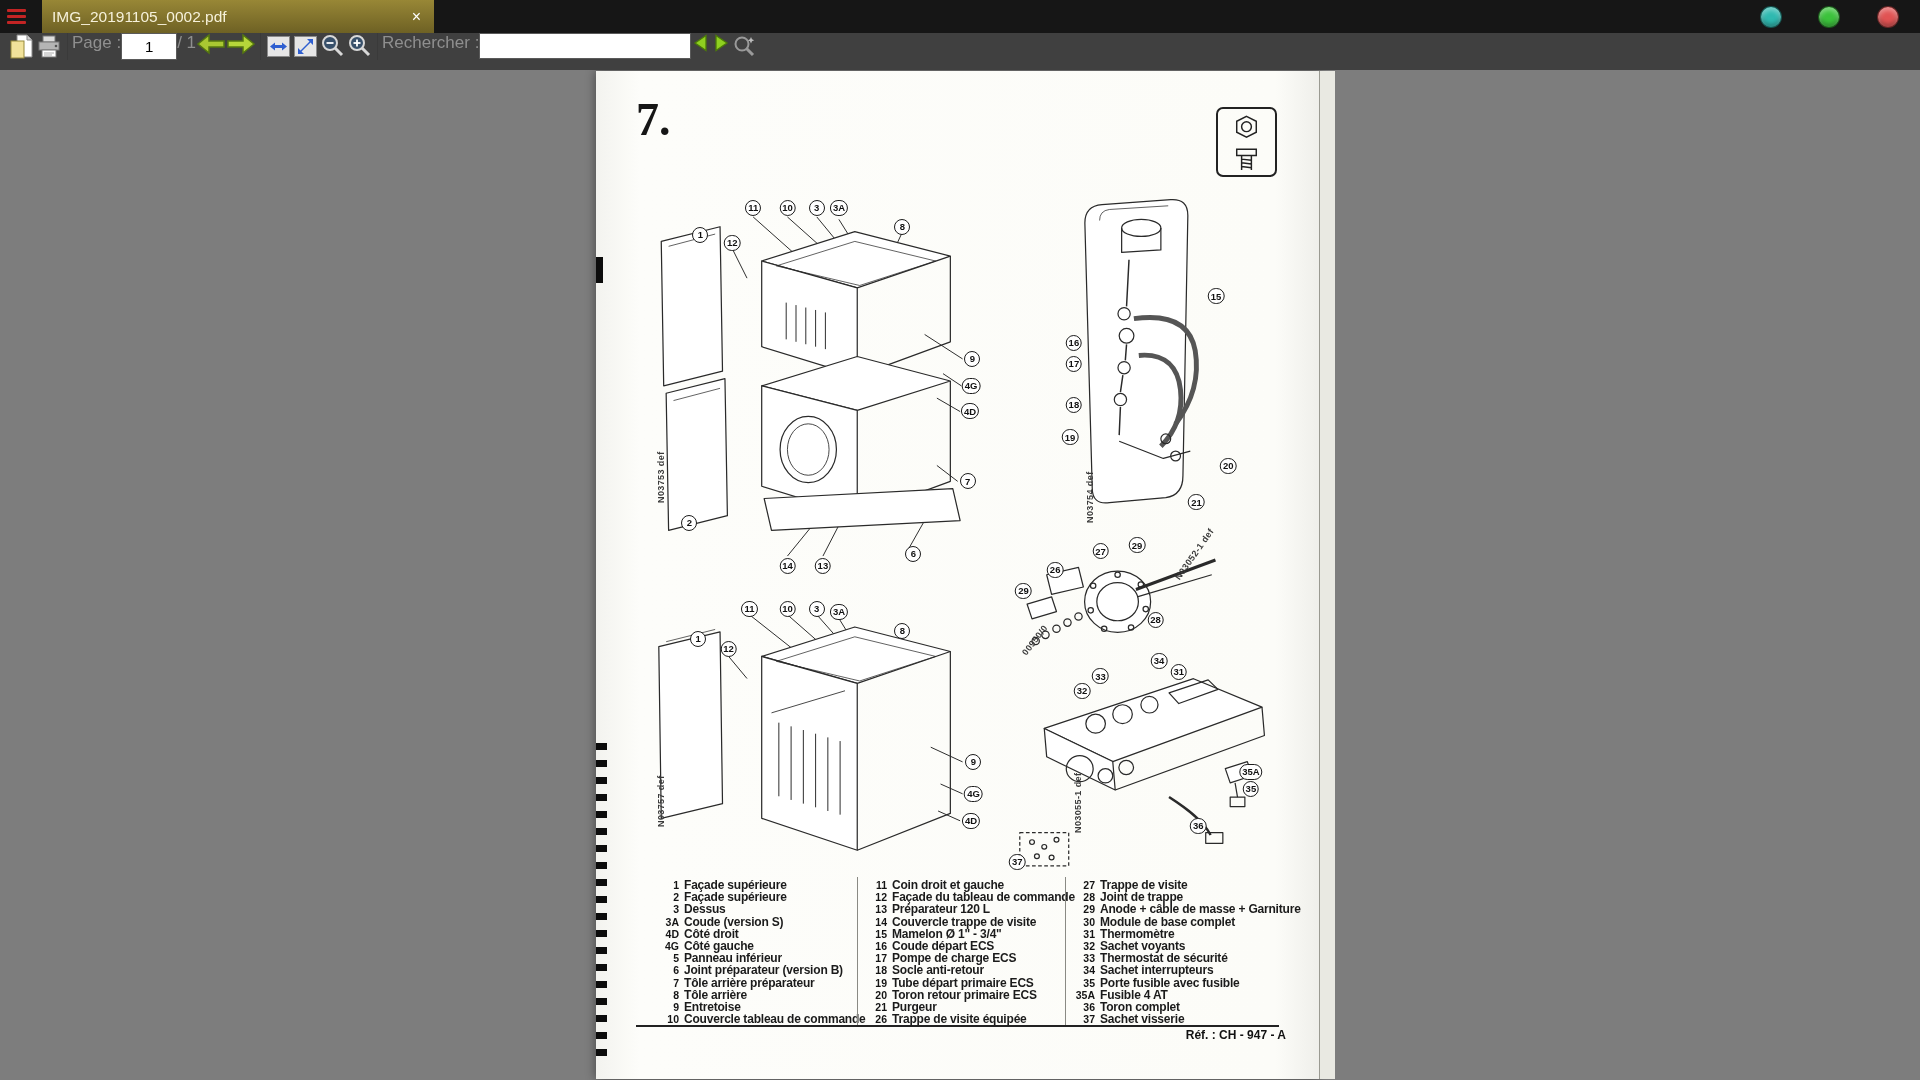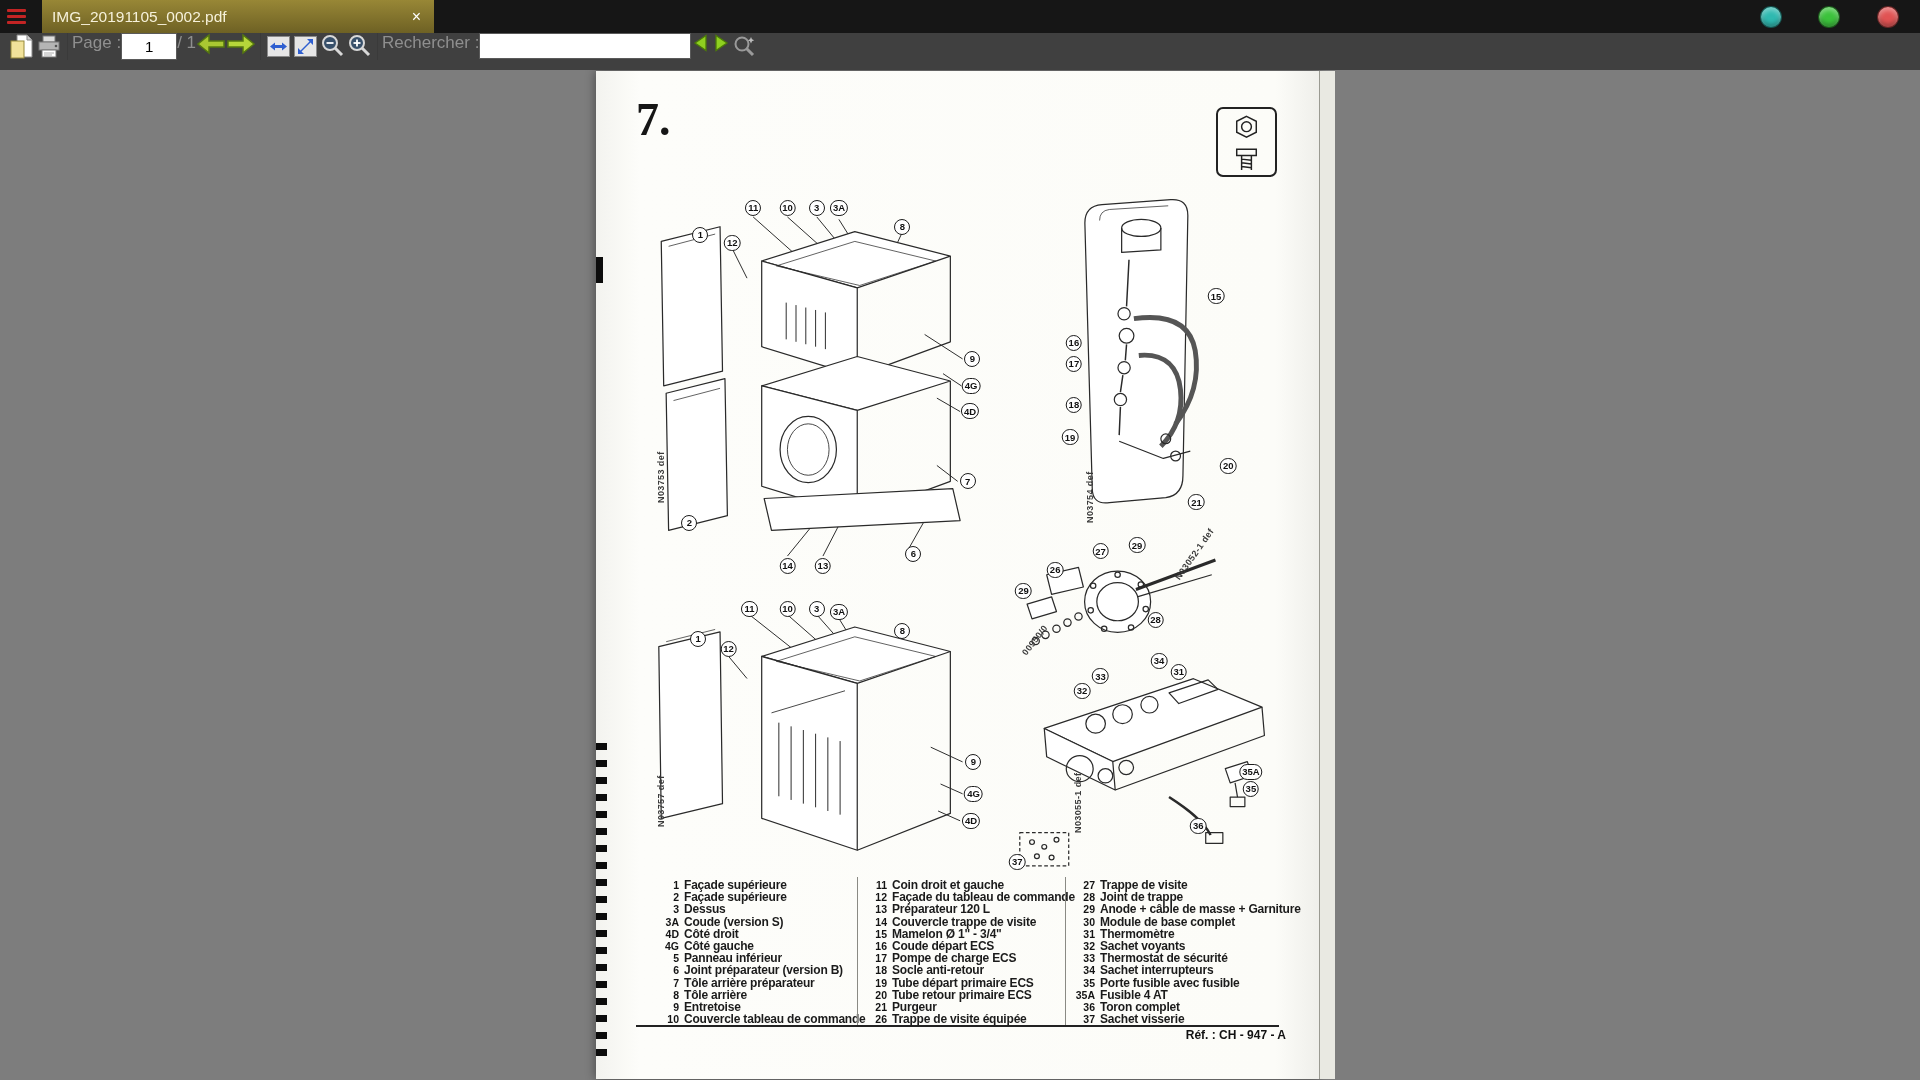--- a/index.html
+++ b/index.html
@@ -412,21 +412,21 @@
           <div class="part-row">
             <span class="part-num">18</span>
             <span class="part-label">Socle anti-retour</span>
           </div>
           <div class="part-row">
             <span class="part-num">19</span>
             <span class="part-label">Tube départ primaire ECS</span>
           </div>
           <div class="part-row">
             <span class="part-num">20</span>
-            <span class="part-label">Tube retour primaire ECS</span>
+            <span class="part-label">Toron retour primaire ECS</span>
           </div>
           <div class="part-row">
             <span class="part-num">21</span>
             <span class="part-label">Purgeur</span>
           </div>
           <div class="part-row">
             <span class="part-num">26</span>
             <span class="part-label">Trappe de visite équipée</span>
           </div>
         </div>

